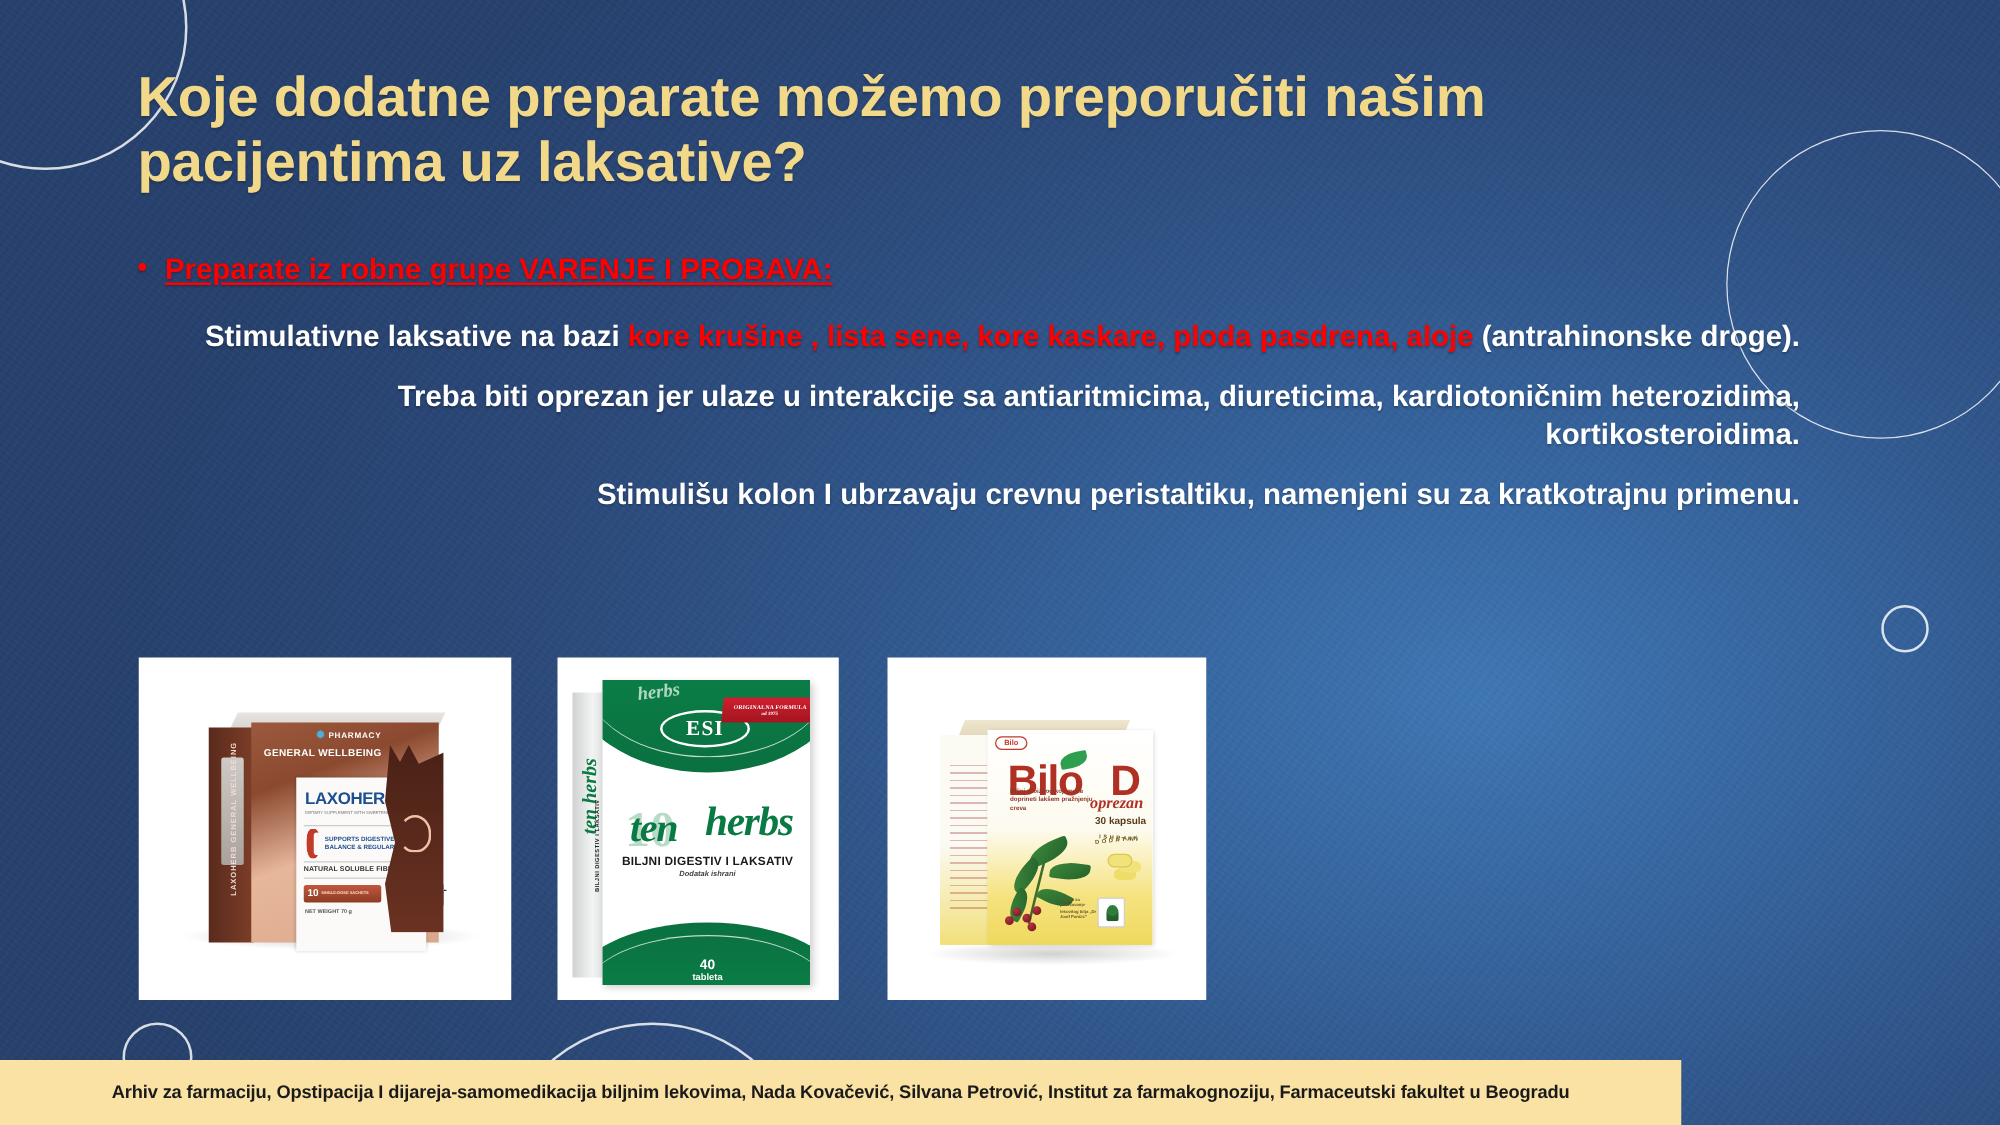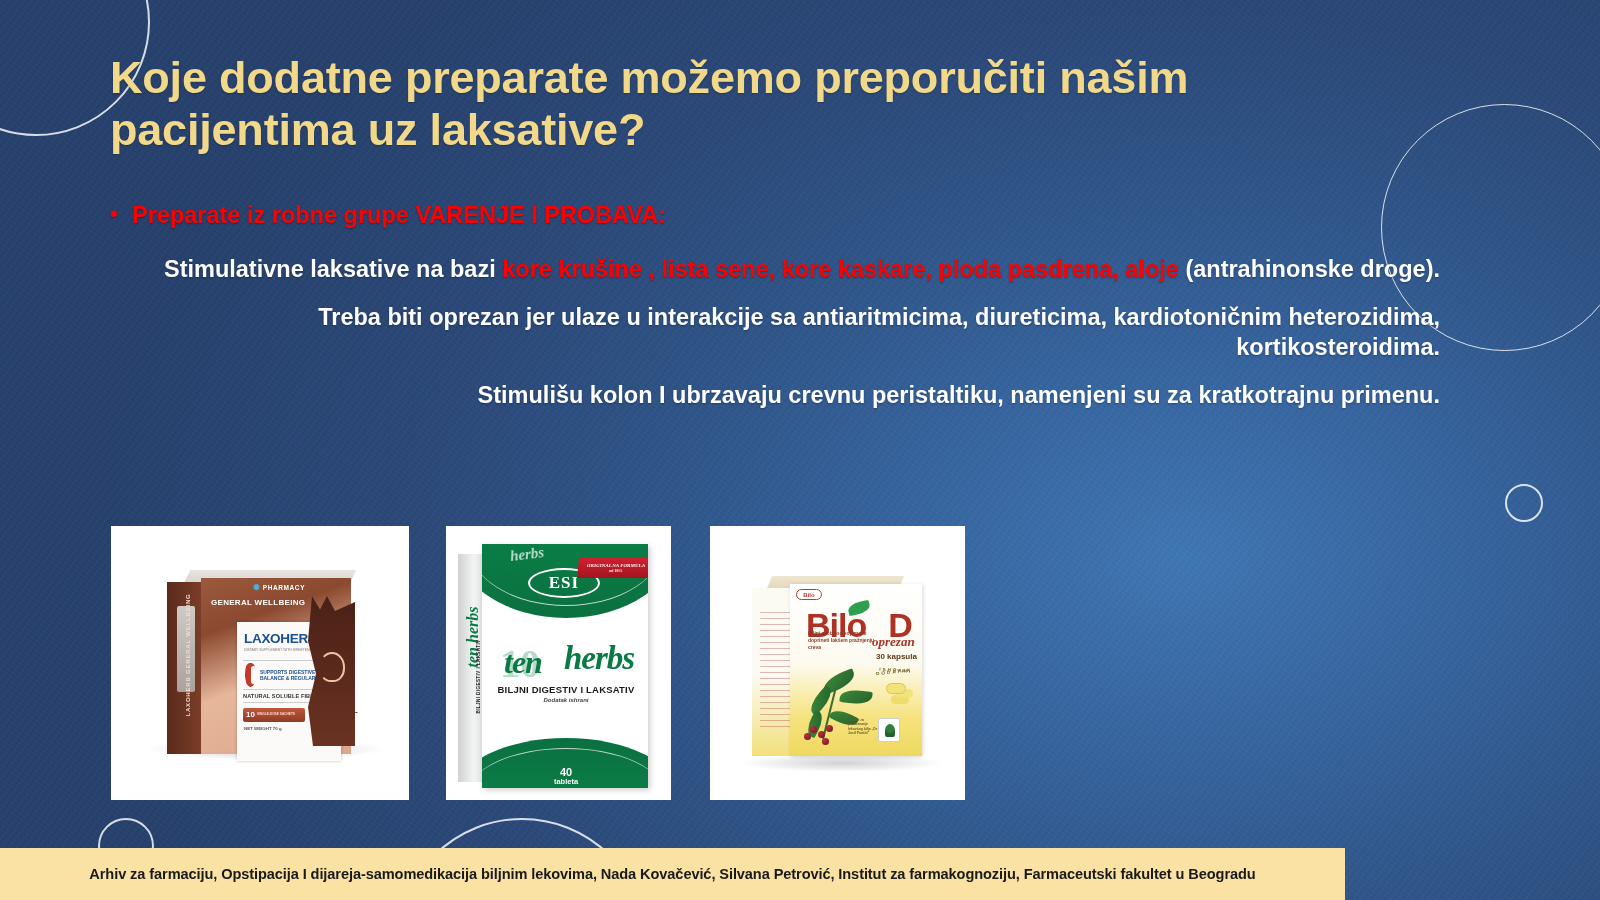--- a/index.html
+++ b/index.html
@@ -75,20 +75,21 @@
   }
   #bullet-dot{
     flex:0 0 auto;
     width:22px;
     font-size:22px;
     line-height:1.28;
     color:#ff0000;
     text-align:left;
   }
   #bullet-text{
+    text-decoration:underline;
     text-underline-offset:3px;
     color:#ff0000;
   }
   .hl-red{ color:#ff0000; }
 
   
   .pic{
     position:absolute;
     background:#ffffff;
     z-index:5;

